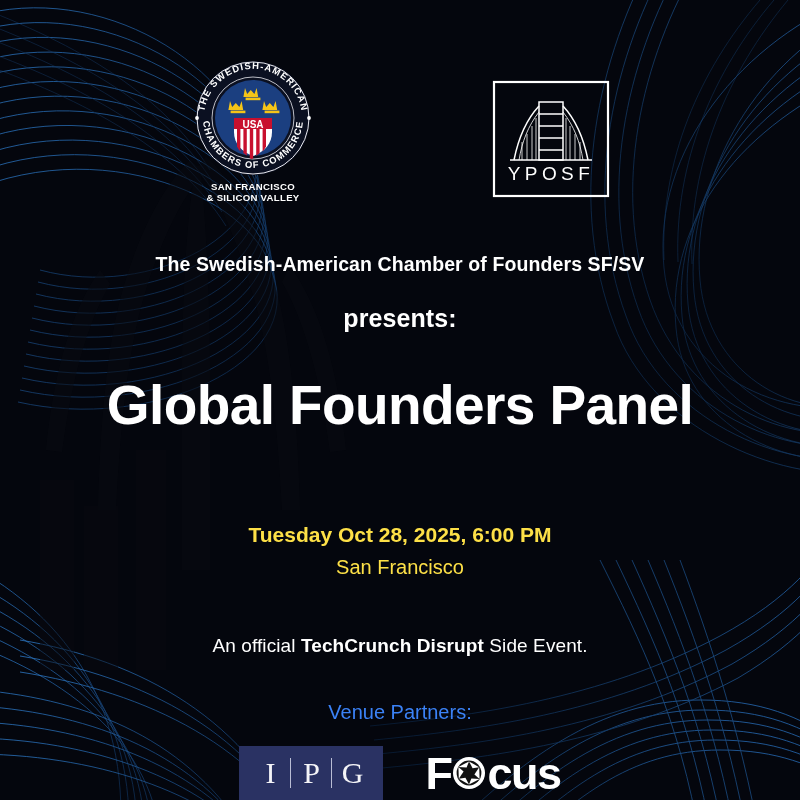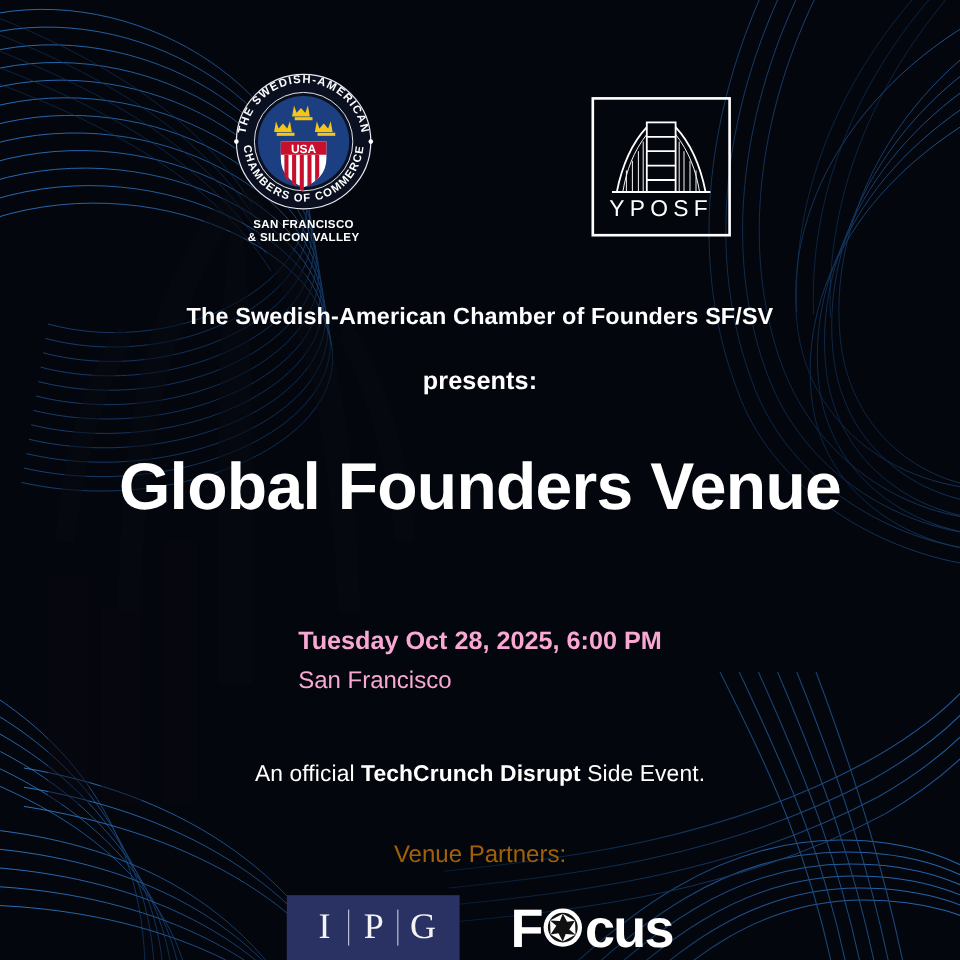--- a/index.html
+++ b/index.html
@@ -65,57 +65,57 @@
     text-align: center;
     color: #ffffff;
     font-size: 19.5px;
     font-weight: bold;
     line-height: 34px;
     letter-spacing: 0.1px;
   }
   .intro .presents {
     display: block;
     margin-top: 20px;
-    font-size: 21px;
+    font-size: 25px;
   }
 
   .title {
     margin-top: 40px;
     text-align: center;
     color: #ffffff;
     font-size: 55px;
     font-weight: bold;
     letter-spacing: -0.6px;
     line-height: 60px;
   }
 
   .when {
     margin-top: 46px;
-    text-align: left;
-    color: #f9a8d4;
+    text-align: center;
+    color: #fde047;
     font-size: 21px;
     font-weight: bold;
     line-height: 33px;
   }
   .when .city { font-weight: normal; font-size: 20px; }
 
   .sideevent {
     margin-top: 51px;
     text-align: center;
     color: #ffffff;
     font-size: 19px;
     font-weight: normal;
     letter-spacing: 0.1px;
   }
   .sideevent b { font-weight: bold; }
 
   .venue-label {
     margin-top: 44px;
     text-align: center;
-    color: #a16207;
+    color: #3b82f6;
     font-size: 20px;
     font-weight: normal;
   }
 
   .partner-row {
     margin-top: 22px;
     display: flex;
     align-items: center;
     justify-content: center;
     gap: 42px;
@@ -370,21 +370,21 @@
         </g>
         <text x="59" y="100" text-anchor="middle" font-family="Liberation Sans, sans-serif" font-size="19" fill="#ffffff" letter-spacing="4.4">YPOSF</text>
       </svg>
     </div>
 
     <div class="intro">
       <div>The Swedish-American Chamber of Founders SF/SV</div>
       <span class="presents">presents:</span>
     </div>
 
-    <h1 class="title">Global Founders Venue</h1>
+    <h1 class="title">Global Founders Panel</h1>
 
     <div class="when">
       <div>Tuesday Oct 28, 2025, 6:00 PM</div>
       <div class="city">San Francisco</div>
     </div>
 
     <div class="sideevent"><span>An official </span><b>TechCrunch Disrupt</b><span> Side Event.</span></div>
 
     <div class="venue-label">Venue Partners:</div>
 

